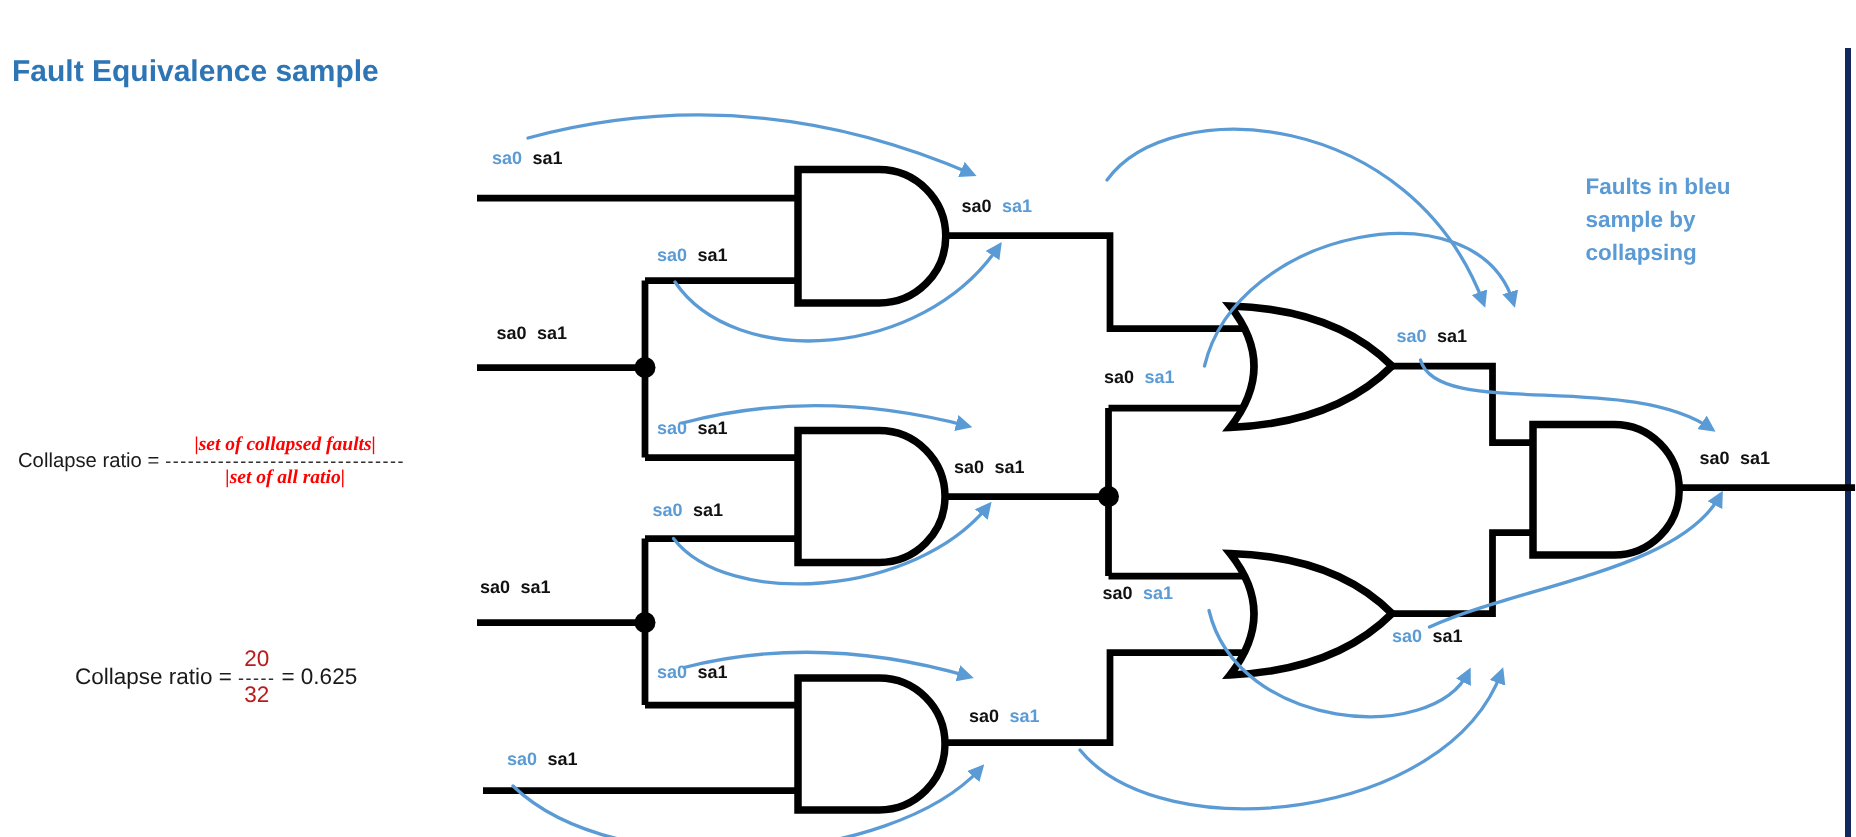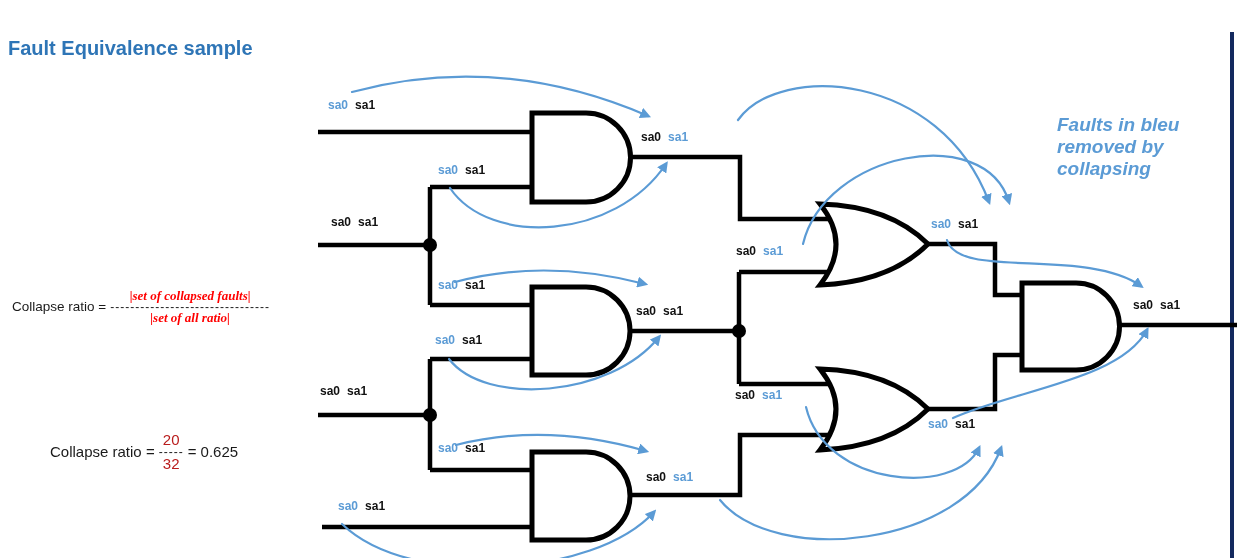--- a/index.html
+++ b/index.html
@@ -5,22 +5,22 @@
   html,body{margin:0;padding:0;background:#ffffff;}
   #canvas{position:relative;width:1237px;height:558px;background:#fff;overflow:hidden;
           font-family:"Liberation Sans",sans-serif;margin-top:32px;}
   #page-title{position:absolute;left:8px;top:5px;font-size:20px;font-weight:700;color:#2E75B6;}
   #circuit-svg{position:absolute;left:0;top:0;}
   .fault-label{position:absolute;font-size:12px;font-weight:700;white-space:nowrap;letter-spacing:0px;}
   .fault-label span{margin-right:7px;}
   .fault-label span:last-child{margin-right:0;}
   .c-blue{color:#5B9BD5;}
   .c-black{color:#111111;}
-  #side-note{position:absolute;left:1057px;top:82px;width:170px;font-size:19px;font-weight:700;
-             color:#5B9BD5;line-height:22px;font-style:italic;}
+  #side-note{position:absolute;left:1057px;top:82px;width:170px;font-size:15px;font-weight:700;
+             color:#5B9BD5;line-height:22px;}
   .formula{position:absolute;display:flex;align-items:center;color:#1a1a1a;}
   #formula-symbolic{left:12px;top:257px;font-size:13.5px;}
   #formula-numeric{left:50px;top:400px;font-size:15px;}
   .frac{display:flex;flex-direction:column;align-items:center;margin:0 4px;line-height:1.05;}
   .frac .red-math{color:#FF0000;font-family:"Liberation Serif",serif;font-style:italic;font-size:13px;font-weight:600;}
   .frac .dashes{color:#1a1a1a;font-size:12px;letter-spacing:1px;line-height:8px;}
   .frac .red-num{color:#b91c1c;font-size:15px;}
 </style>
 </head>
 <body>
@@ -102,21 +102,21 @@
       <div class="fault-label" style="left: 646px; top: 438px;"><span class="c-black">sa0</span><span class="c-blue">sa1</span></div>
       <div class="fault-label" style="left: 736px; top: 212px;"><span class="c-black">sa0</span><span class="c-blue">sa1</span></div>
       <div class="fault-label" style="left: 735px; top: 356px;"><span class="c-black">sa0</span><span class="c-blue">sa1</span></div>
       <div class="fault-label" style="left: 931px; top: 185px;"><span class="c-blue">sa0</span><span class="c-black">sa1</span></div>
       <div class="fault-label" style="left: 928px; top: 385px;"><span class="c-blue">sa0</span><span class="c-black">sa1</span></div>
       <div class="fault-label" style="left: 1133px; top: 266px;"><span class="c-black">sa0</span><span class="c-black">sa1</span></div>
     </div>
 
   <div id="side-note">
     <div>Faults in bleu</div>
-    <div>removed by</div>
+    <div>sample by</div>
     <div>collapsing</div>
   </div>
 
   <div id="formula-symbolic" class="formula">
     <span>Collapse ratio =</span>
     <span class="frac">
       <span class="red-math">|set of collapsed faults|</span>
       <span class="dashes">--------------------------------</span>
       <span class="red-math">|set of all ratio|</span>
     </span>

